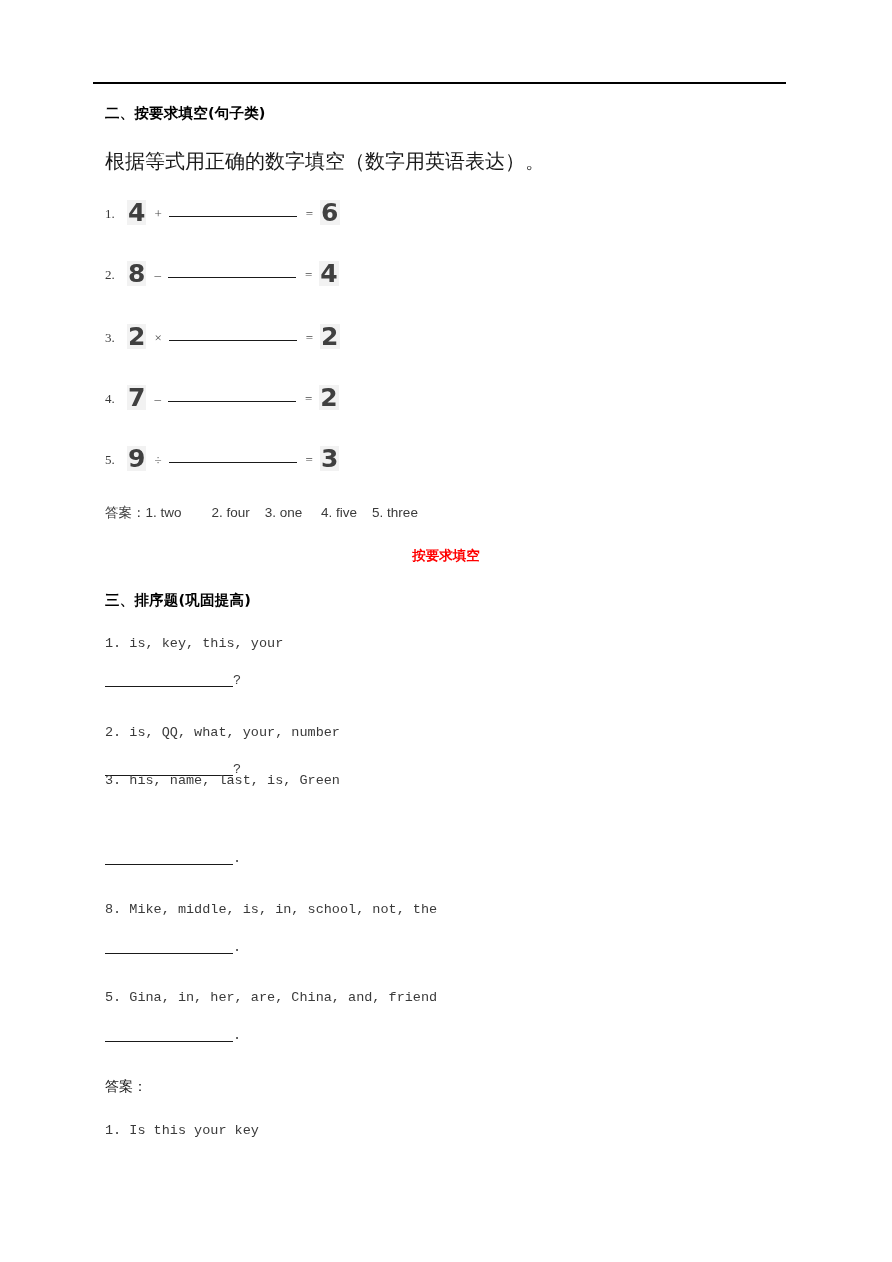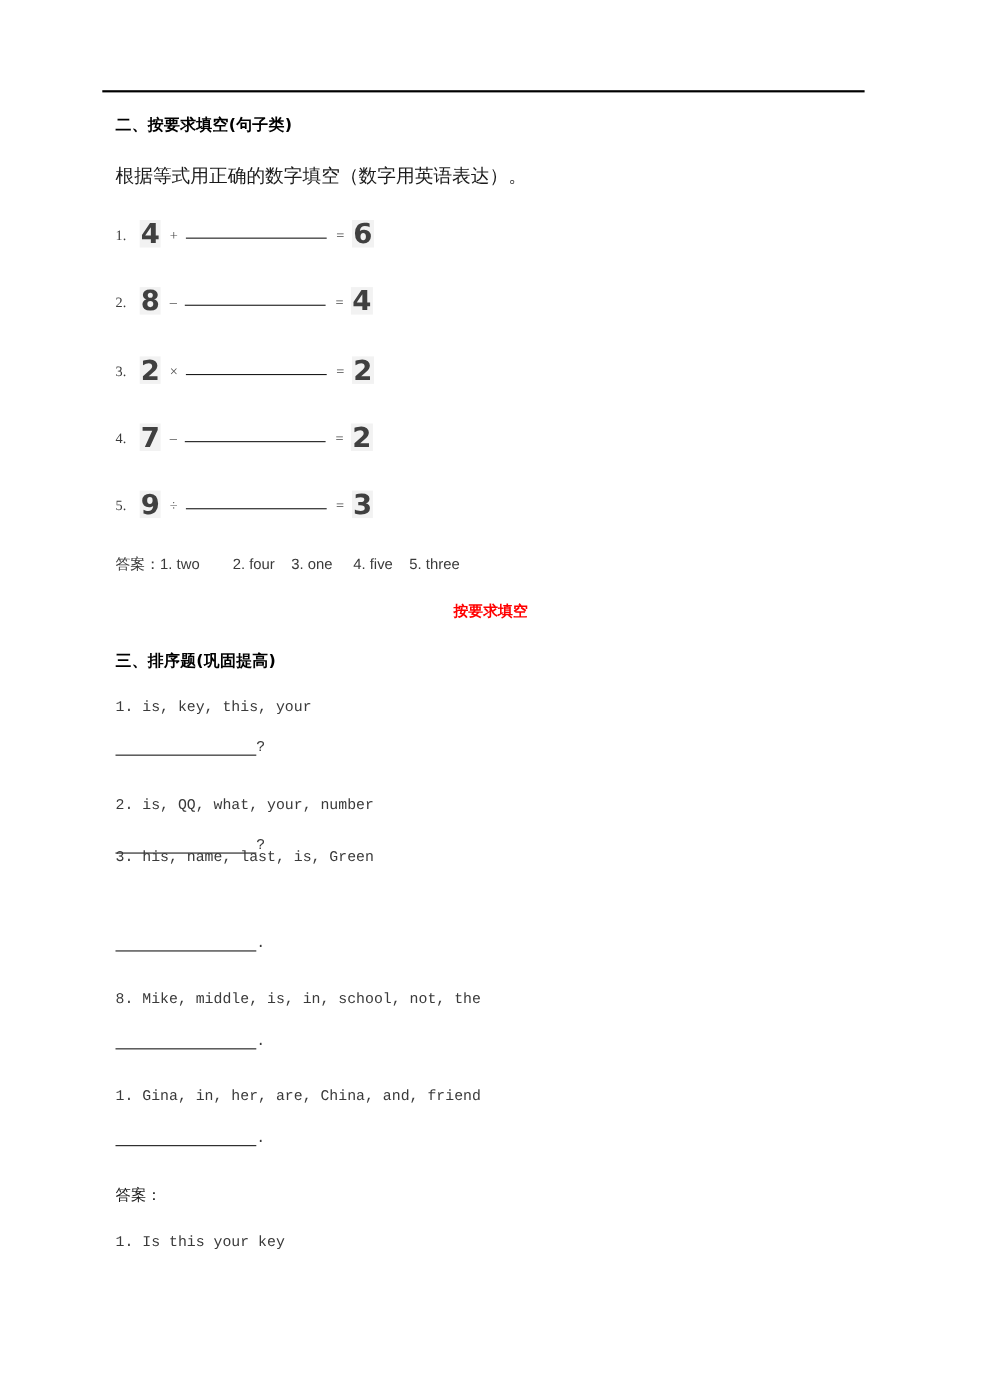--- a/index.html
+++ b/index.html
@@ -42,21 +42,21 @@
     font-weight: bold;
     color: #000000;
     letter-spacing: 0.2px;
     white-space: nowrap;
   }
 
   .prompt-line {
     position: absolute;
     left: 105px;
     font-family: "Liberation Serif", "DejaVu Serif", serif;
-    font-size: 17px;
+    font-size: 20px;
     color: #1a1a1a;
     white-space: nowrap;
   }
 
   .mono-line {
     position: absolute;
     left: 105px;
     font-family: "Liberation Mono", "DejaVu Sans Mono", monospace;
     font-size: 13.5px;
     color: #3a3a3a;
@@ -231,21 +231,21 @@
     <span class="blank-rule"></span>
     <span class="blank-punct">.</span>
   </div>
 
   <div class="order-item" style="top:902px;">8. Mike, middle, is, in, school, not, the</div>
   <div class="answer-blank-row" style="top:940px;">
     <span class="blank-rule"></span>
     <span class="blank-punct">.</span>
   </div>
 
-  <div class="order-item" style="top:990px;">1. Gina, in, her, are, China, and, friend</div>
+  <div class="order-item" style="top:990px;">5. Gina, in, her, are, China, and, friend</div>
   <div class="answer-blank-row" style="top:1028px;">
     <span class="blank-rule"></span>
     <span class="blank-punct">.</span>
   </div>
 
   <div class="prompt-line" style="top:1078px; font-size:14px;">答案：</div>
 
   <div class="order-item" style="top:1123px;">1. Is this your key</div>
 
 </div>

